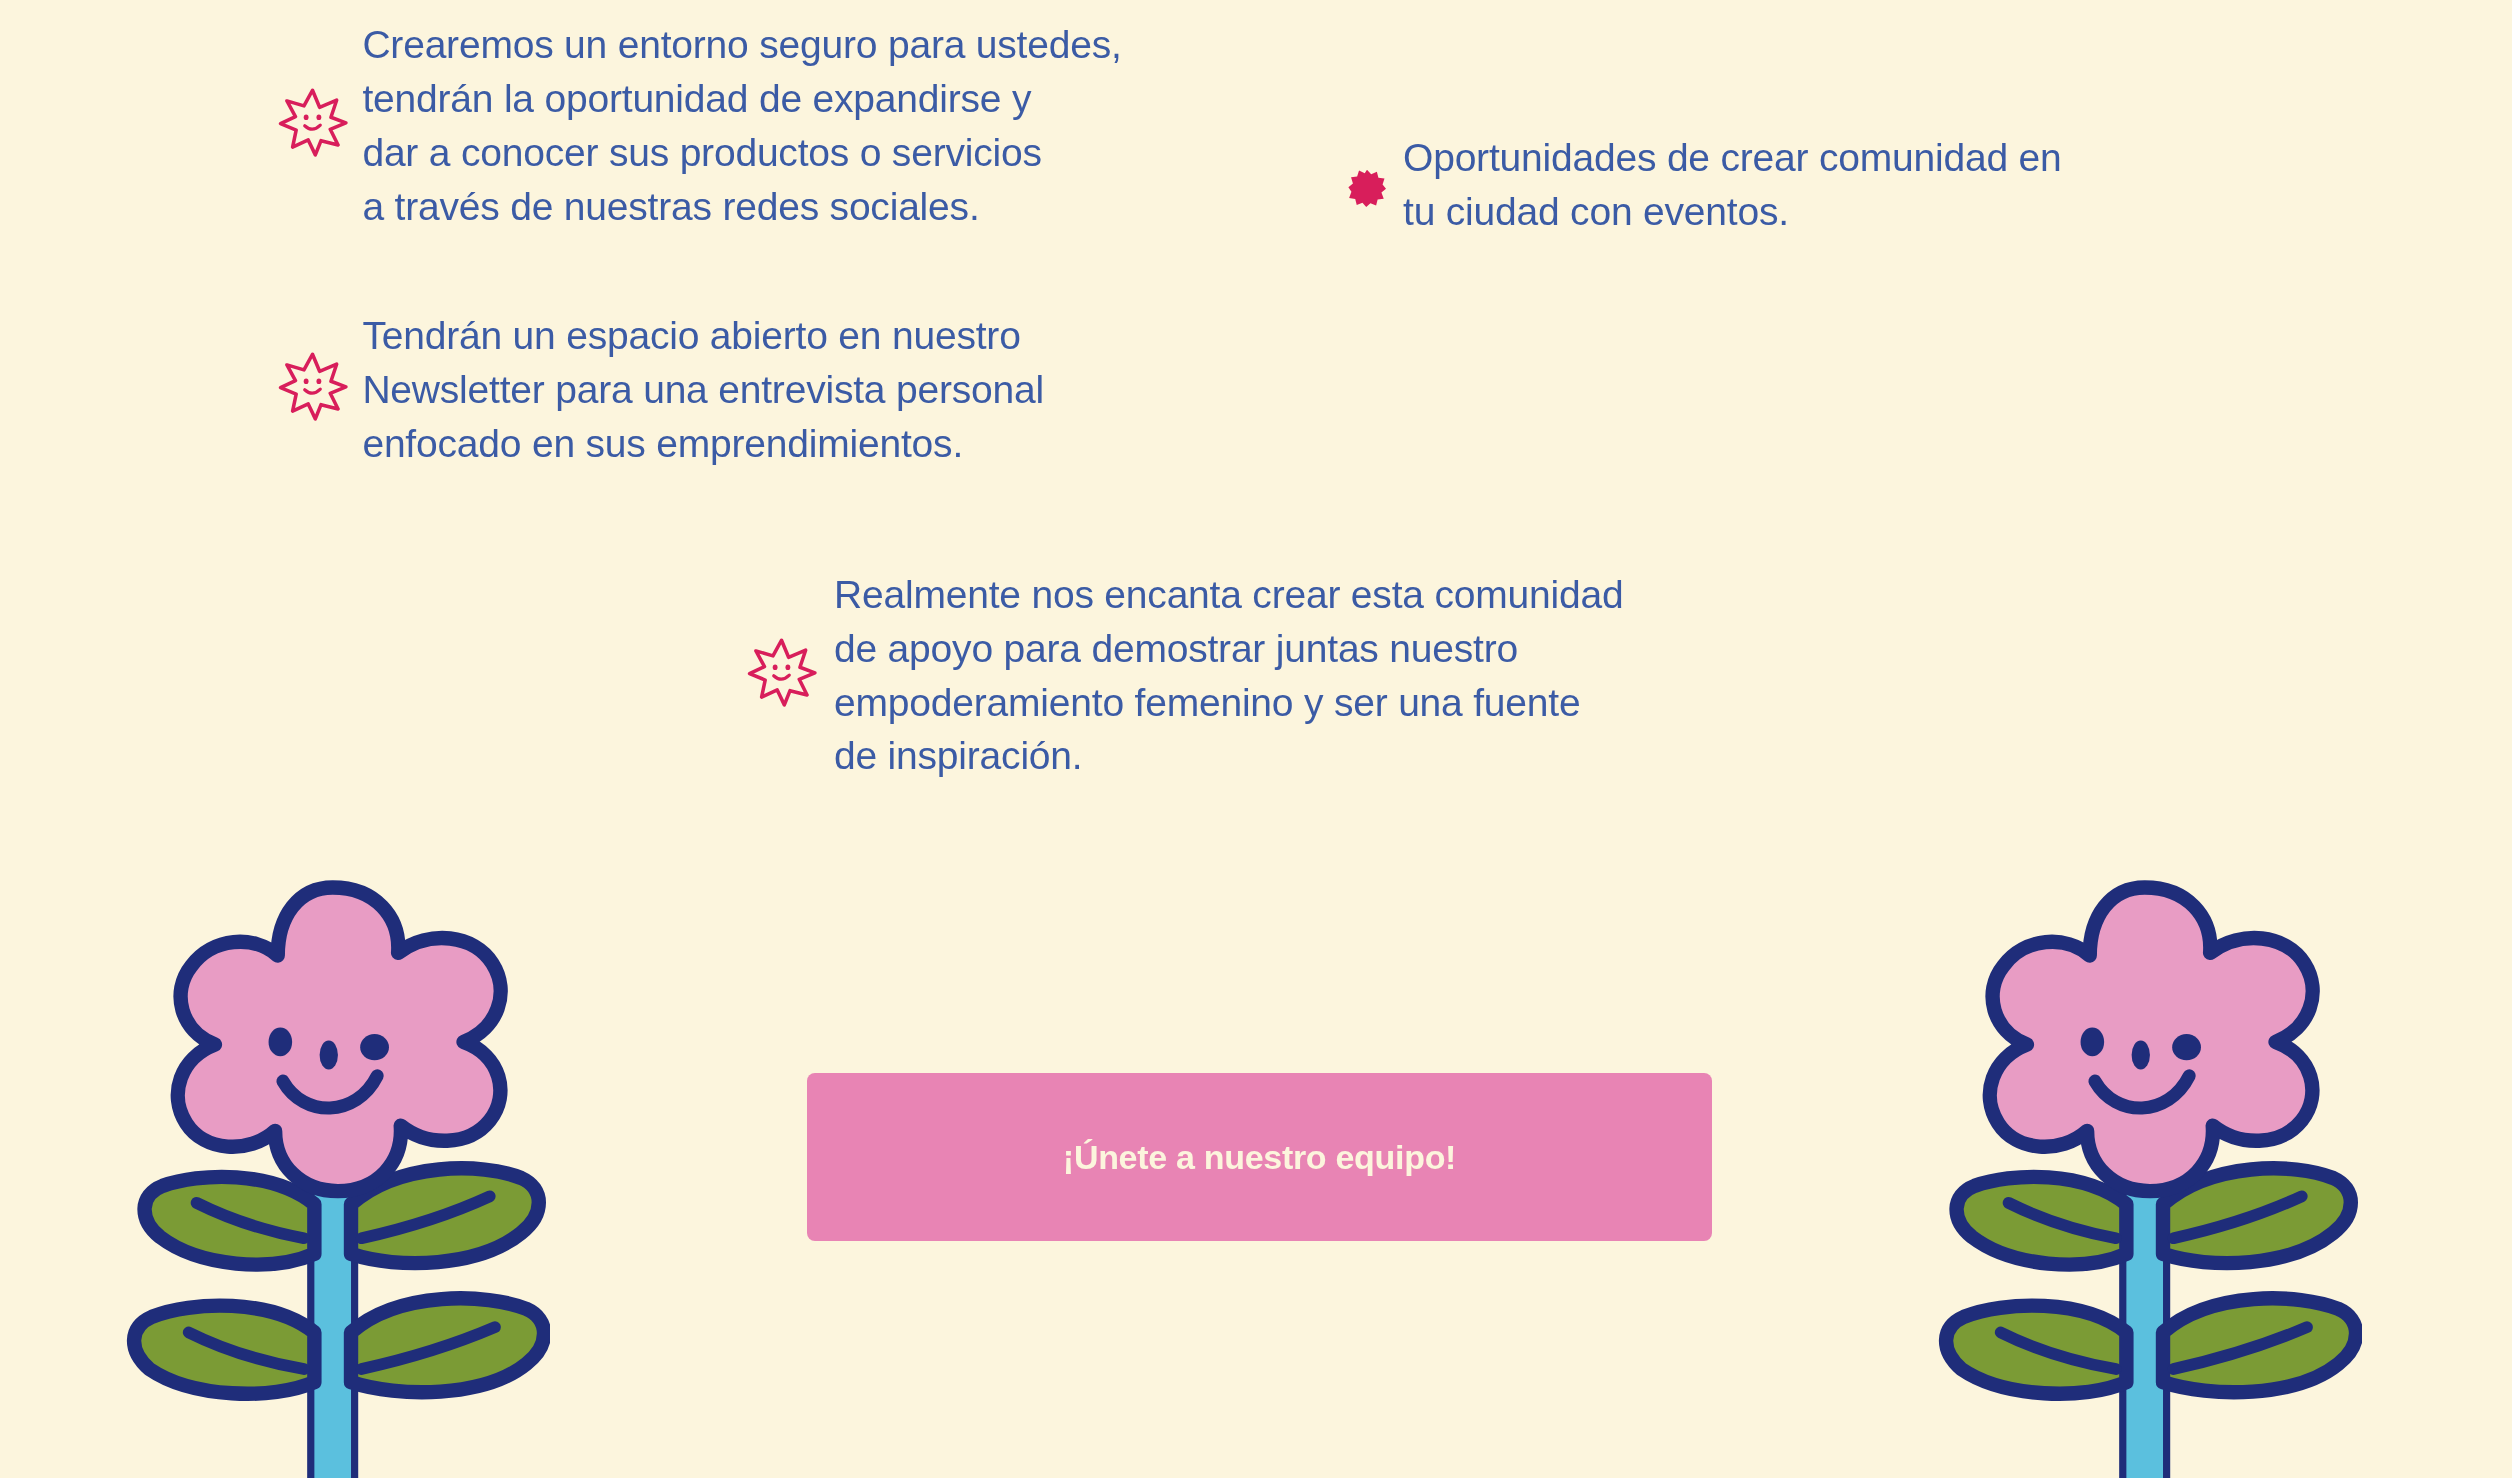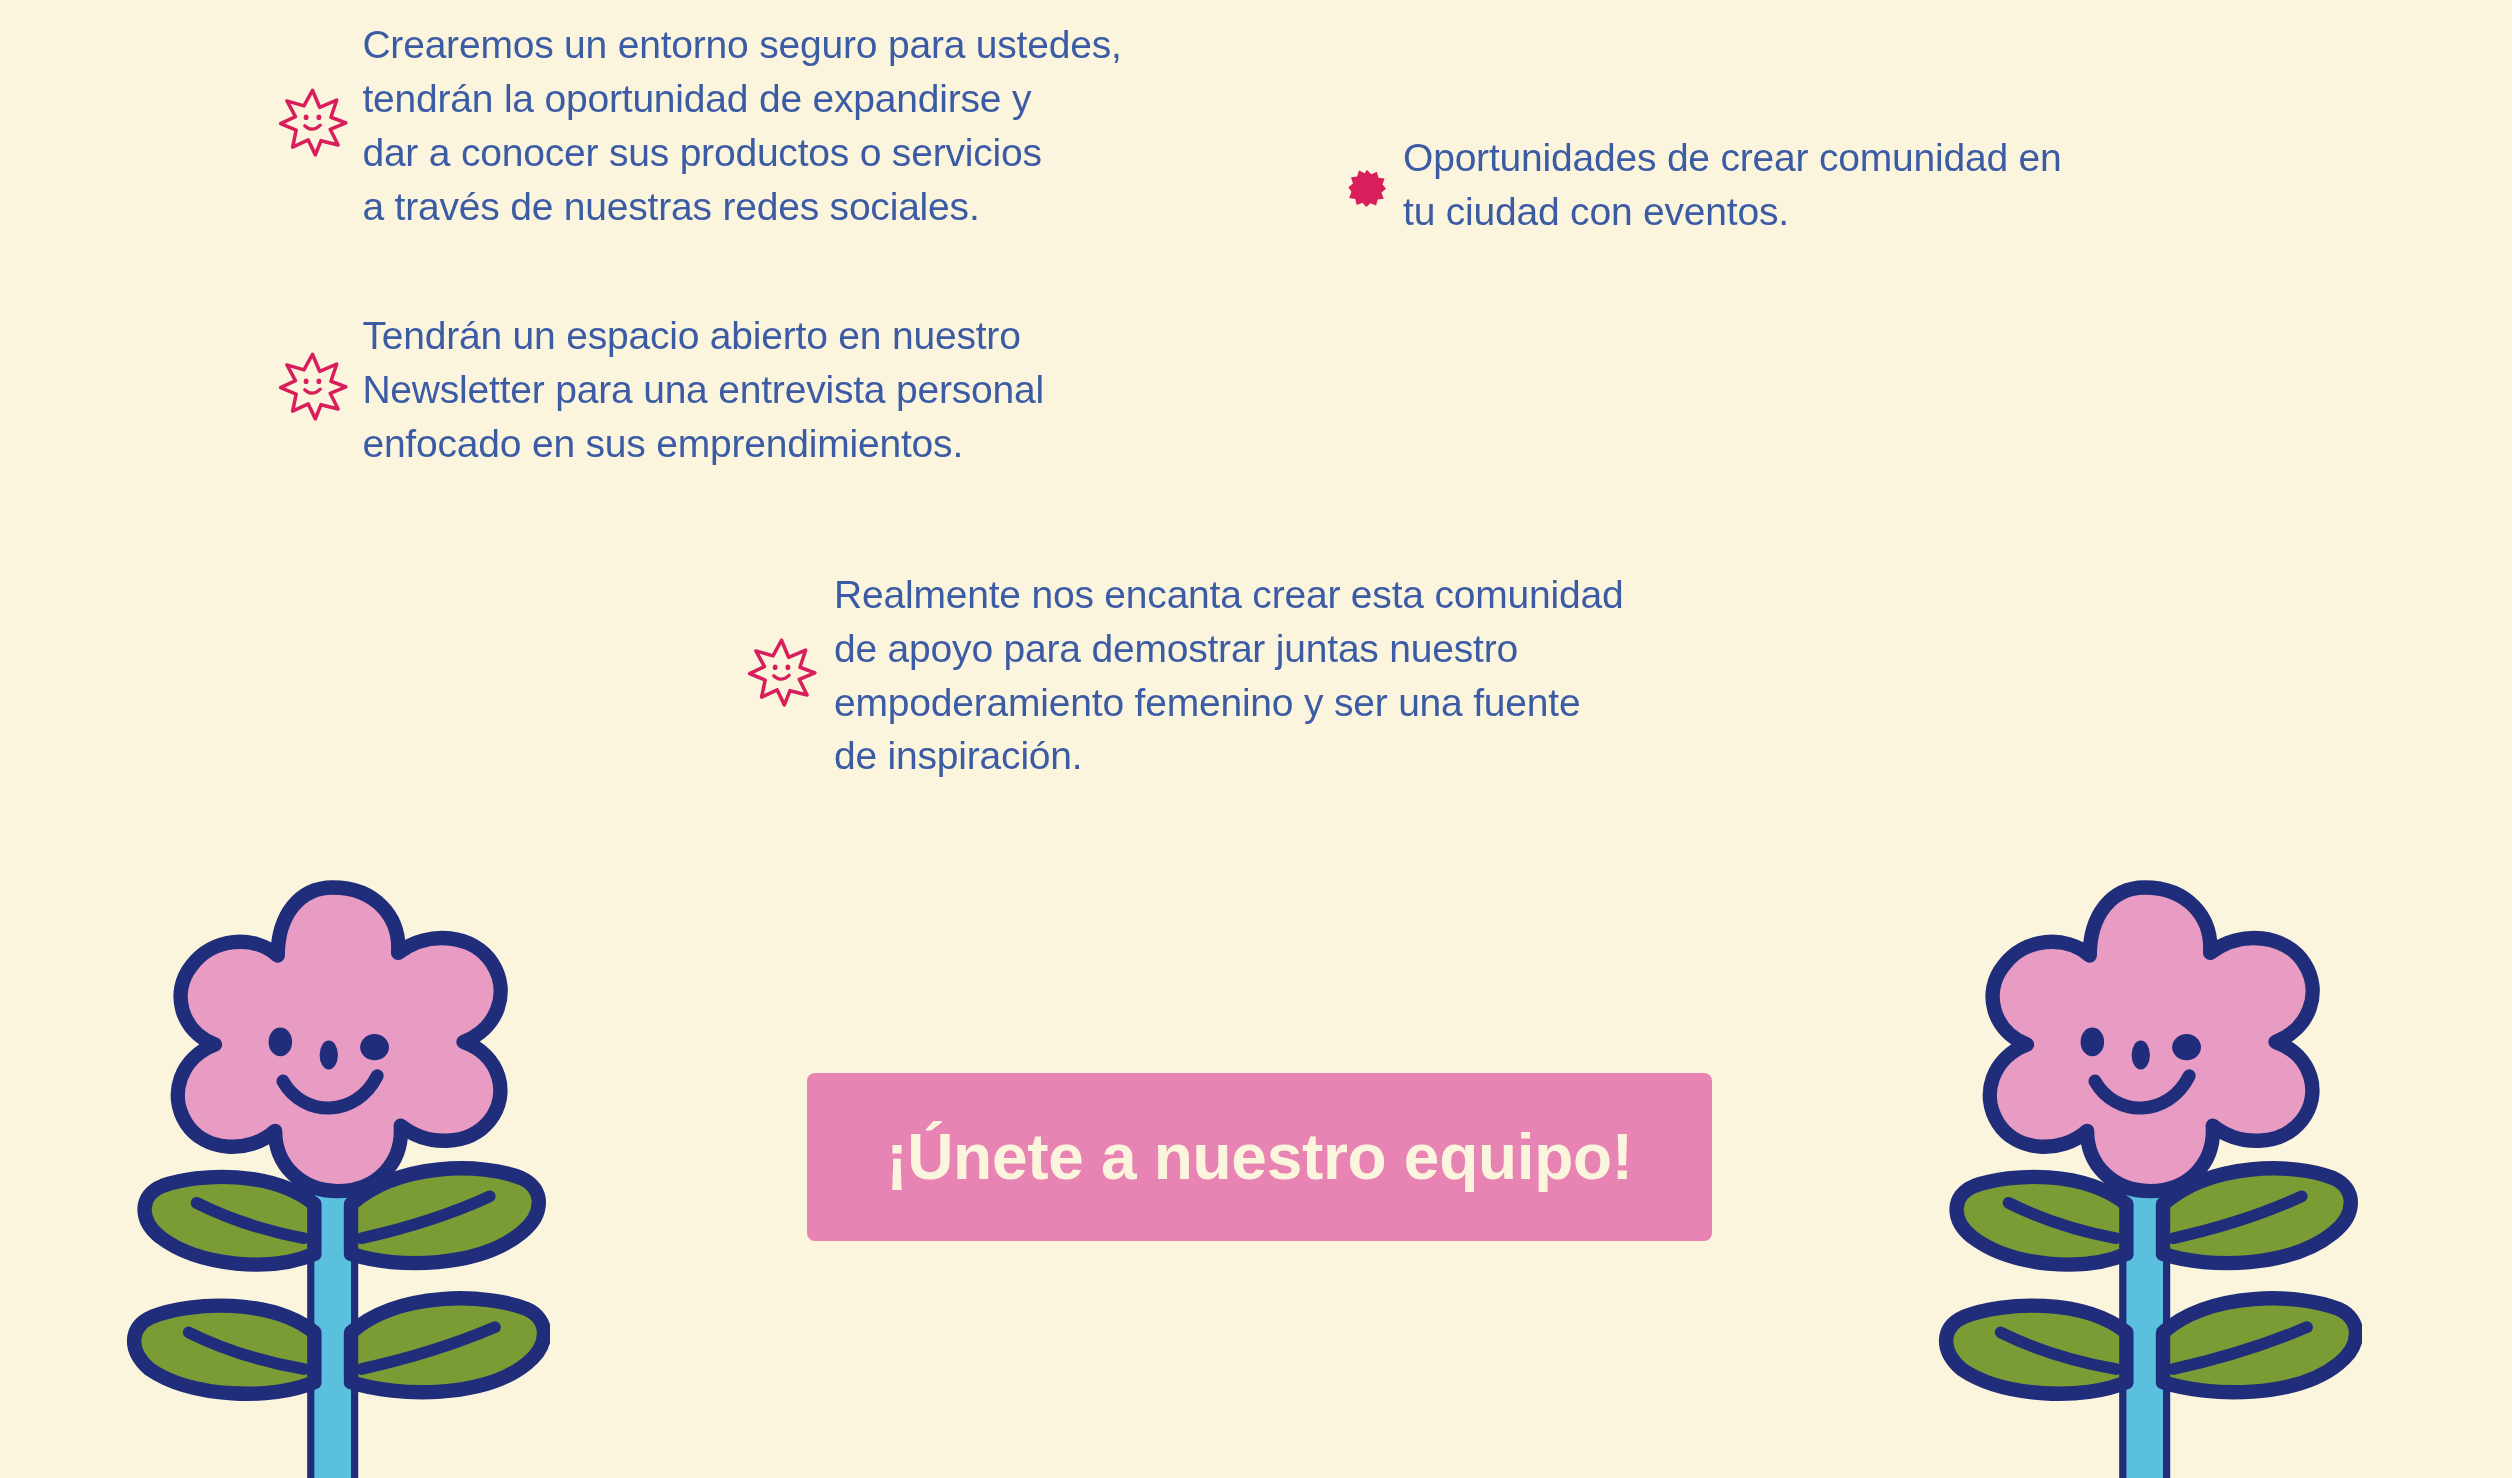--- a/index.html
+++ b/index.html
@@ -39,21 +39,21 @@
   #b6{left:746px;top:568px;}
   #b6 .ico{width:71px;height:71px;margin-right:17px;margin-top:-7.9px;}
 
   
   #cta{
     position:absolute;left:807px;top:1073px;
     width:905px;height:168px;
     background:#E884B4;border:none;border-radius:7.9px;
     color:#FCF5DD;
     font-family:"Liberation Sans","DejaVu Sans",sans-serif;
-    font-size:64px;font-weight:700;letter-spacing:-0.3px;
+    font-size:34px;font-weight:700;letter-spacing:-0.3px;
     display:flex;align-items:center;justify-content:center;
     cursor:pointer;padding:0;
   }
 
   
   .flower{position:absolute;}
   #flower-left{left:118px;top:877px;width:432px;height:602px;}
   #flower-right{left:1930px;top:877px;width:432px;height:602px;}
   .flower svg{display:block;width:100%;height:100%;}
 </style>

